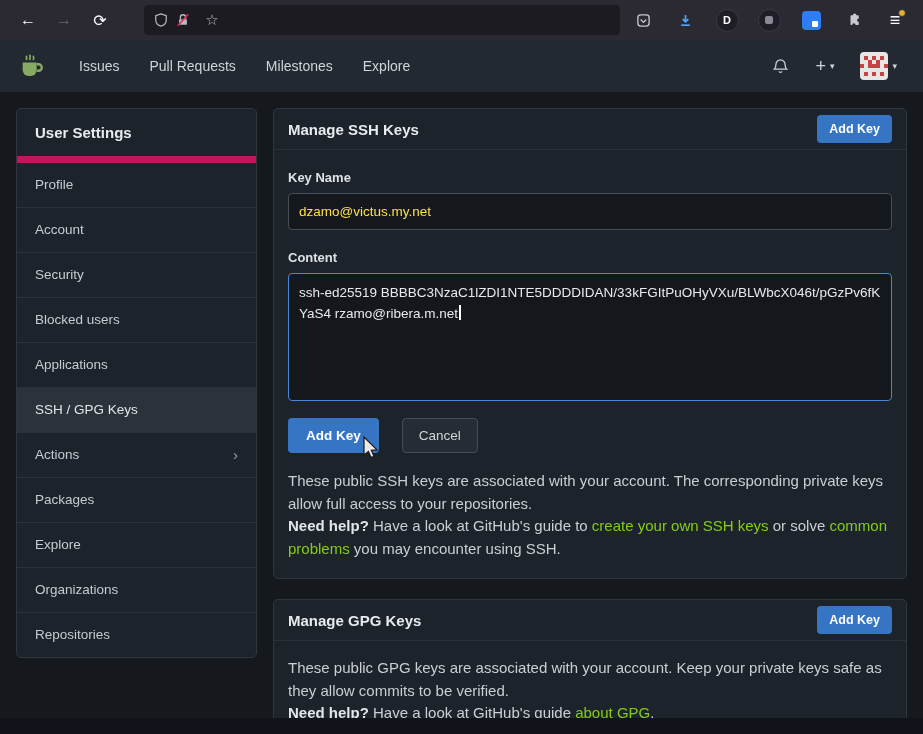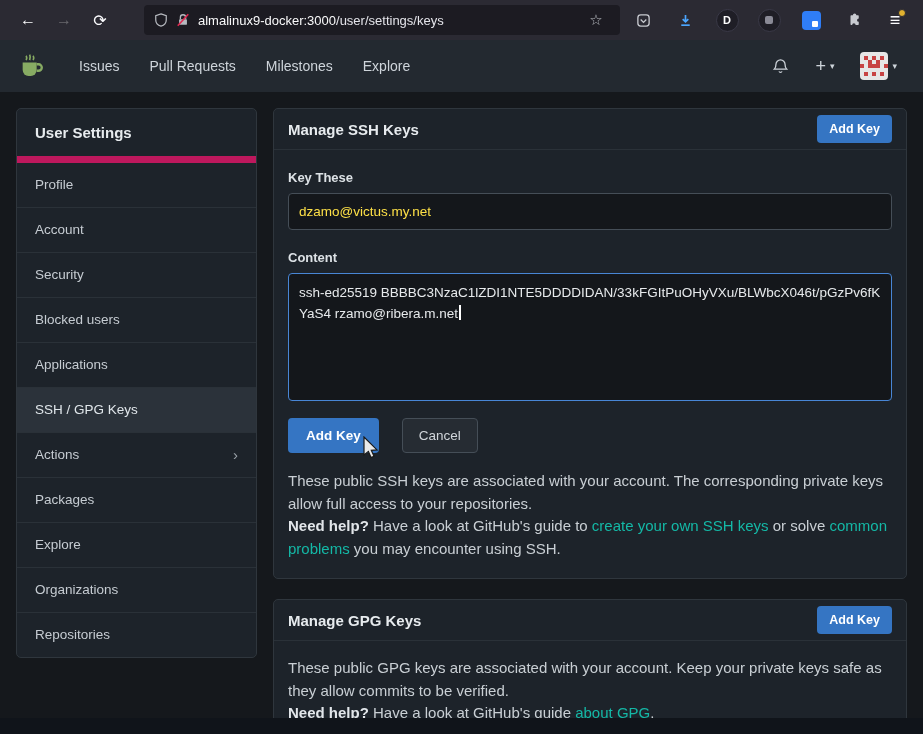--- a/index.html
+++ b/index.html
@@ -65,21 +65,21 @@
   .form-label{display:block;font-size:13px;font-weight:600;color:#dde2e6;margin:6px 0 8px;}
   .text-input{width:100%;box-sizing:border-box;background:#14171b;border:1px solid #454e57;
     border-radius:4px;color:#fde047;font-size:13.5px;padding:10px;font-family:inherit;margin-bottom:14px;}
   .fake-textarea{width:100%;min-height:128px;box-sizing:border-box;background:#14171b;
     border:1px solid #4886d5;border-radius:4px;color:#e7eaec;font-size:13.5px;line-height:1.55;
     padding:9px 10px;word-break:break-all;cursor:text;}
   .text-caret{display:inline-block;width:1.5px;height:15px;background:#ffffff;vertical-align:-2px;margin-left:1px;}
   .btn-row{margin-top:17px;display:flex;gap:23px;}
   .help{font-size:15px;line-height:1.5;color:#c9cfd4;margin:17px 0 4px;}
   .help b{color:#e2e6ea;}
-  .link{color:#14b8a6;text-decoration:none;}
+  .link{color:#84cc16;text-decoration:none;}
 
   .footer{position:absolute;left:0;bottom:0;width:100%;height:16px;background:#10141a;}
   .cursor-overlay{position:absolute;left:360px;top:436px;pointer-events:none;}
 </style>
 </head>
 <body>
 
 <div class="screen">
 
   <div class="toolbar">
@@ -93,21 +93,20 @@
             <path d="M8 1 L14 3 V8 C14 11.5 11.5 14 8 15 C4.5 14 2 11.5 2 8 V3 Z" fill="none" stroke="#b6b9bf" stroke-width="1.4"></path>
           </svg>
       </span>
       <span style="display:flex;">
         <svg width="14" height="14" viewBox="0 0 16 16">
           <path fill="none" stroke="#b6b9bf" stroke-width="1.5" d="M5 7 V5 a3 3 0 0 1 6 0 v2"></path>
           <rect x="3.5" y="7" width="9" height="6.5" rx="1" fill="#b6b9bf"></rect>
           <line x1="2" y1="14.5" x2="14" y2="1.5" stroke="#e22850" stroke-width="1.8"></line>
         </svg>
       </span>
-      <span class="url-text"><span class="url-domain">almalinux9-docker:3000</span><span class="url-path">/user/settings/keys</span></span>
       <button class="tb-btn star" style="width:22px;height:22px;">☆</button>
     </div>
 
     <div class="tb-icons">
       <button class="tb-btn">
         <svg width="15" height="15" viewBox="0 0 16 16">
             <rect x="2" y="2" width="12" height="12" rx="3" fill="none" stroke="#c8cad0" stroke-width="1.4"></rect>
             <path d="M5 7 L8 10 L11 7" fill="none" stroke="#c8cad0" stroke-width="1.4"></path>
           </svg>
       </button>
@@ -230,21 +229,21 @@
     </aside>
 
     <main class="main">
 
       <section class="card">
         <div class="card-header">
           <span class="card-title">Manage SSH Keys</span>
           <button class="btn btn-primary">Add Key</button>
         </div>
         <div class="card-body">
-          <label class="form-label">Key These</label>
+          <label class="form-label">Key Name</label>
           <input class="text-input" type="text" value="dzamo@victus.my.net" style="">
           <label class="form-label">Content</label>
           <div class="fake-textarea"><span>ssh-ed25519 BBBBC3NzaC1lZDI1NTE5DDDDIDAN/33kFGItPuOHyVXu/BLWbcX046t/pGzPv6fKYaS4 rzamo@ribera.m.net</span><span class="text-caret"></span></div>
           <div class="btn-row">
             <button class="btn btn-primary big">Add Key</button>
             <button class="btn btn-secondary">Cancel</button>
           </div>
           <p class="help"><span>These public SSH keys are associated with your account. The corresponding private keys allow full access to your repositories.</span><br><b>Need help?</b><span> Have a look at GitHub's guide to </span><a class="link" href="#">create your own SSH keys</a><span> or solve </span><a class="link" href="#">common problems</a><span> you may encounter using SSH.</span></p>
         </div>
       </section>

